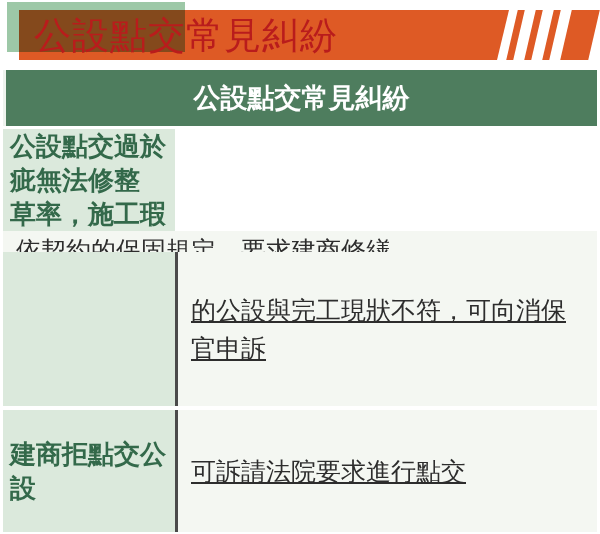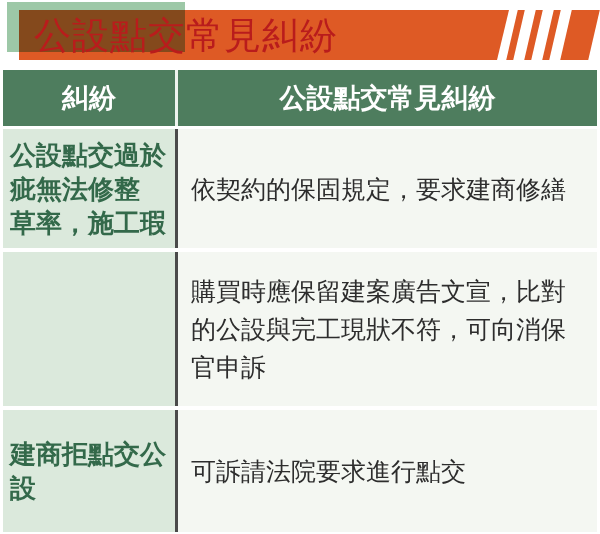--- a/index.html
+++ b/index.html
@@ -32,51 +32,50 @@
   
   .table{position:absolute;left:3px;top:70px;width:594px;}
   .trow{display:flex;flex-direction:row;align-items:stretch;}
   .thead{height:56px;background:#4e7d5e;margin-bottom:3px;}
   .th{color:#ffffff;font-weight:bold;font-size:27px;display:flex;align-items:center;justify-content:center;}
   .col-l{width:172px;flex:none;}
   .col-r{flex:1;}
   .vdiv{width:3px;flex:none;}
   .vdiv.white{background:#eef3ee;}
   .vdiv.dark{background:#4a4a4a;}
-  .r1{height:119px;margin-bottom:4px;}
+  .r1{height:119px;margin-bottom:4px;flex-direction:column;}
   .r2{height:154px;margin-bottom:4px;}
   .r3{height:122px;justify-content:space-between;}
   .td-dispute{
     background:#dbe9dc;color:#33694a;font-weight:bold;font-size:26px;line-height:34px;
     display:flex;align-items:center;padding-left:7px;box-sizing:border-box;width:172px;flex:none;
   }
   .td-method{
     background:#f4f7f2;color:#2d2d2d;font-size:25px;line-height:38px;
-    display:flex;align-items:center;padding-left:13px;padding-right:18px;box-sizing:border-box;flex:1;
+    display:flex;align-items:center;padding-left:13px;padding-right:18px;box-sizing:border-box;flex:1;text-decoration:underline;
   }
   .lines span{display:block;white-space:nowrap;}
 </style>
 </head>
 <body>
 
 <div class="stage">
 
   <div class="green-rect"></div>
   <div class="orange-bar"></div>
   <div class="brown-overlap"></div>
   <div class="slash s1"></div>
   <div class="slash s2"></div>
   <div class="slash s3"></div>
   <div class="slash s4"></div>
   <div class="banner-title">公設點交常見糾紛</div>
 
   <div class="table">
 
     <div class="trow thead">
-      <div class="th col-l">糾紛</div>
       <div class="vdiv white"></div>
       <div class="th col-r">公設點交常見糾紛</div>
     </div>
 
     <div class="trow r1">
       <div class="td-dispute">
         <div class="lines">
           <span>公設點交過於</span>
           <span>疵無法修整</span>
           <span>草率，施工瑕</span>
@@ -91,21 +90,20 @@
     </div>
 
     <div class="trow r2">
       <div class="td-dispute">
         <div class="lines">
         </div>
       </div>
       <div class="vdiv dark"></div>
       <div class="td-method">
         <div class="lines">
-          <span>購買時應保留建案廣告文宣，比對</span>
           <span>的公設與完工現狀不符，可向消保</span>
           <span>官申訴</span>
         </div>
       </div>
     </div>
 
     <div class="trow r3">
       <div class="td-dispute">
         <div class="lines">
           <span>建商拒點交公</span>

